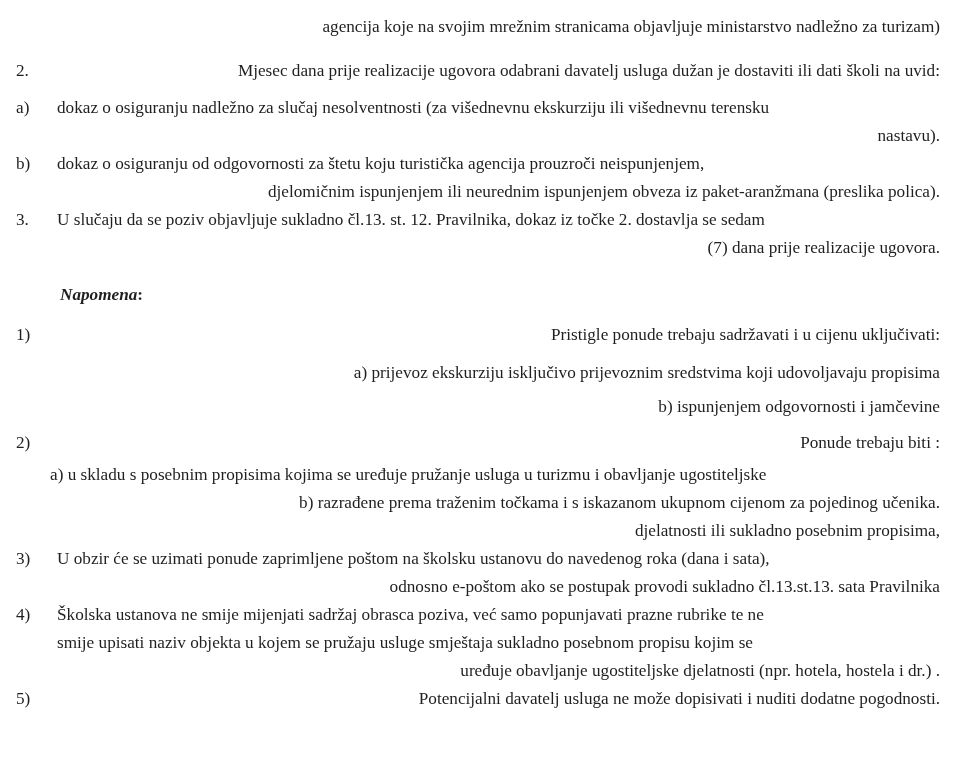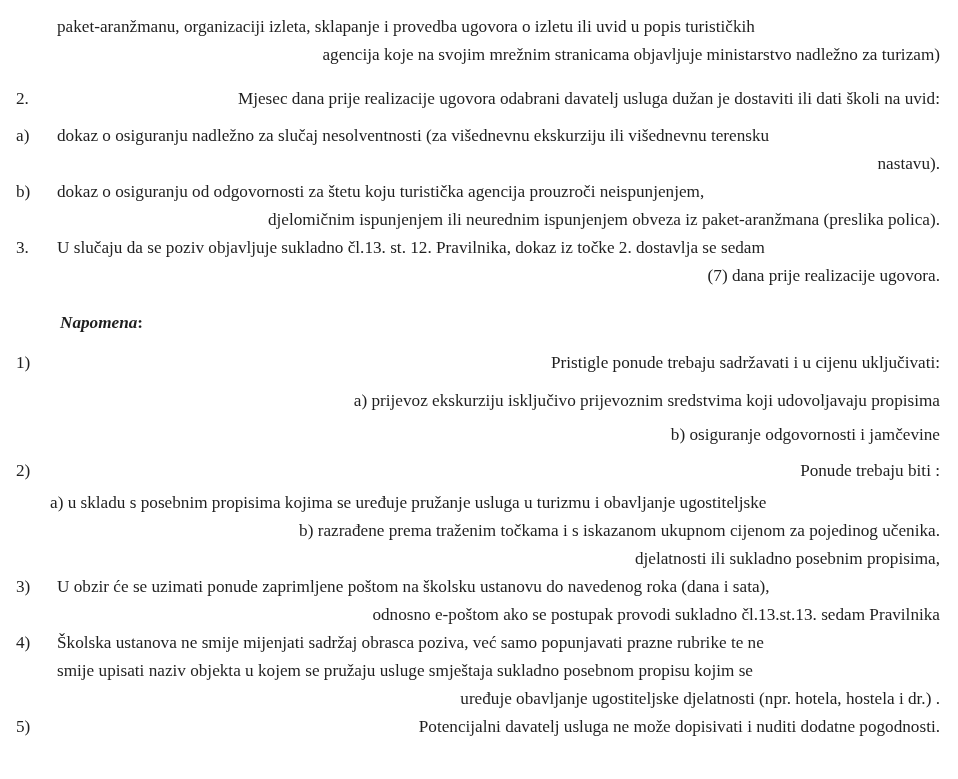--- a/index.html
+++ b/index.html
@@ -67,21 +67,20 @@
     margin-left: -7px;
     margin-top: 4px;
   }
 </style>
 </head>
 <body>
 
 <div class="page">
 
   <div class="intro">
-    <div class="jl">paket-aranžmanu, organizaciji izleta, sklapanje i provedba ugovora o izletu ili uvid u popis turističkih</div>
     <div class="nl">agencija koje na svojim mrežnim stranicama objavljuje ministarstvo nadležno za turizam)</div>
   </div>
 
   <div class="row mb9">
     <div class="marker">2.</div>
     <div class="body">
       <div class="nl">Mjesec dana prije realizacije ugovora odabrani davatelj usluga dužan je dostaviti ili dati školi na uvid:</div>
     </div>
   </div>
 
@@ -116,40 +115,40 @@
     <div class="body">
       <div class="nl">Pristigle ponude trebaju sadržavati i u cijenu uključivati:</div>
     </div>
   </div>
 
   <div class="plain-para mt10">
     <div class="nl">a) prijevoz ekskurziju isključivo prijevoznim sredstvima koji udovoljavaju propisima</div>
   </div>
 
   <div class="plain-para mt6">
-    <div class="nl">b) osiguranje odgovornosti i jamčevine</div>
+    <div class="nl">b) ispunjenjem odgovornosti i jamčevine</div>
   </div>
 
   <div class="row mt8">
     <div class="marker">2)</div>
     <div class="body">
       <div class="nl">Ponude trebaju biti :</div>
       <div class="sub-block">
         <div class="jl">a) u skladu s posebnim propisima kojima se uređuje pružanje usluga u turizmu i obavljanje ugostiteljske</div>
         <div class="nl">b) razrađene prema traženim točkama i s iskazanom ukupnom cijenom za pojedinog učenika.</div>
         <div class="nl">djelatnosti ili sukladno posebnim propisima,</div>
       </div>
     </div>
   </div>
 
   <div class="row">
     <div class="marker">3)</div>
     <div class="body">
       <div class="jl">U obzir će se uzimati ponude zaprimljene poštom na školsku ustanovu do navedenog roka (dana i sata),</div>
-      <div class="nl">odnosno e-poštom ako se postupak provodi sukladno čl.13.st.13. sedam Pravilnika</div>
+      <div class="nl">odnosno e-poštom ako se postupak provodi sukladno čl.13.st.13. sata Pravilnika</div>
     </div>
   </div>
 
   <div class="row">
     <div class="marker">4)</div>
     <div class="body">
       <div class="jl">Školska ustanova ne smije mijenjati sadržaj obrasca poziva, već samo popunjavati prazne rubrike te ne</div>
       <div class="jl">smije upisati naziv objekta u kojem se pružaju usluge smještaja sukladno posebnom propisu kojim se</div>
       <div class="nl">uređuje obavljanje ugostiteljske djelatnosti (npr. hotela, hostela i dr.) .</div>
     </div>

